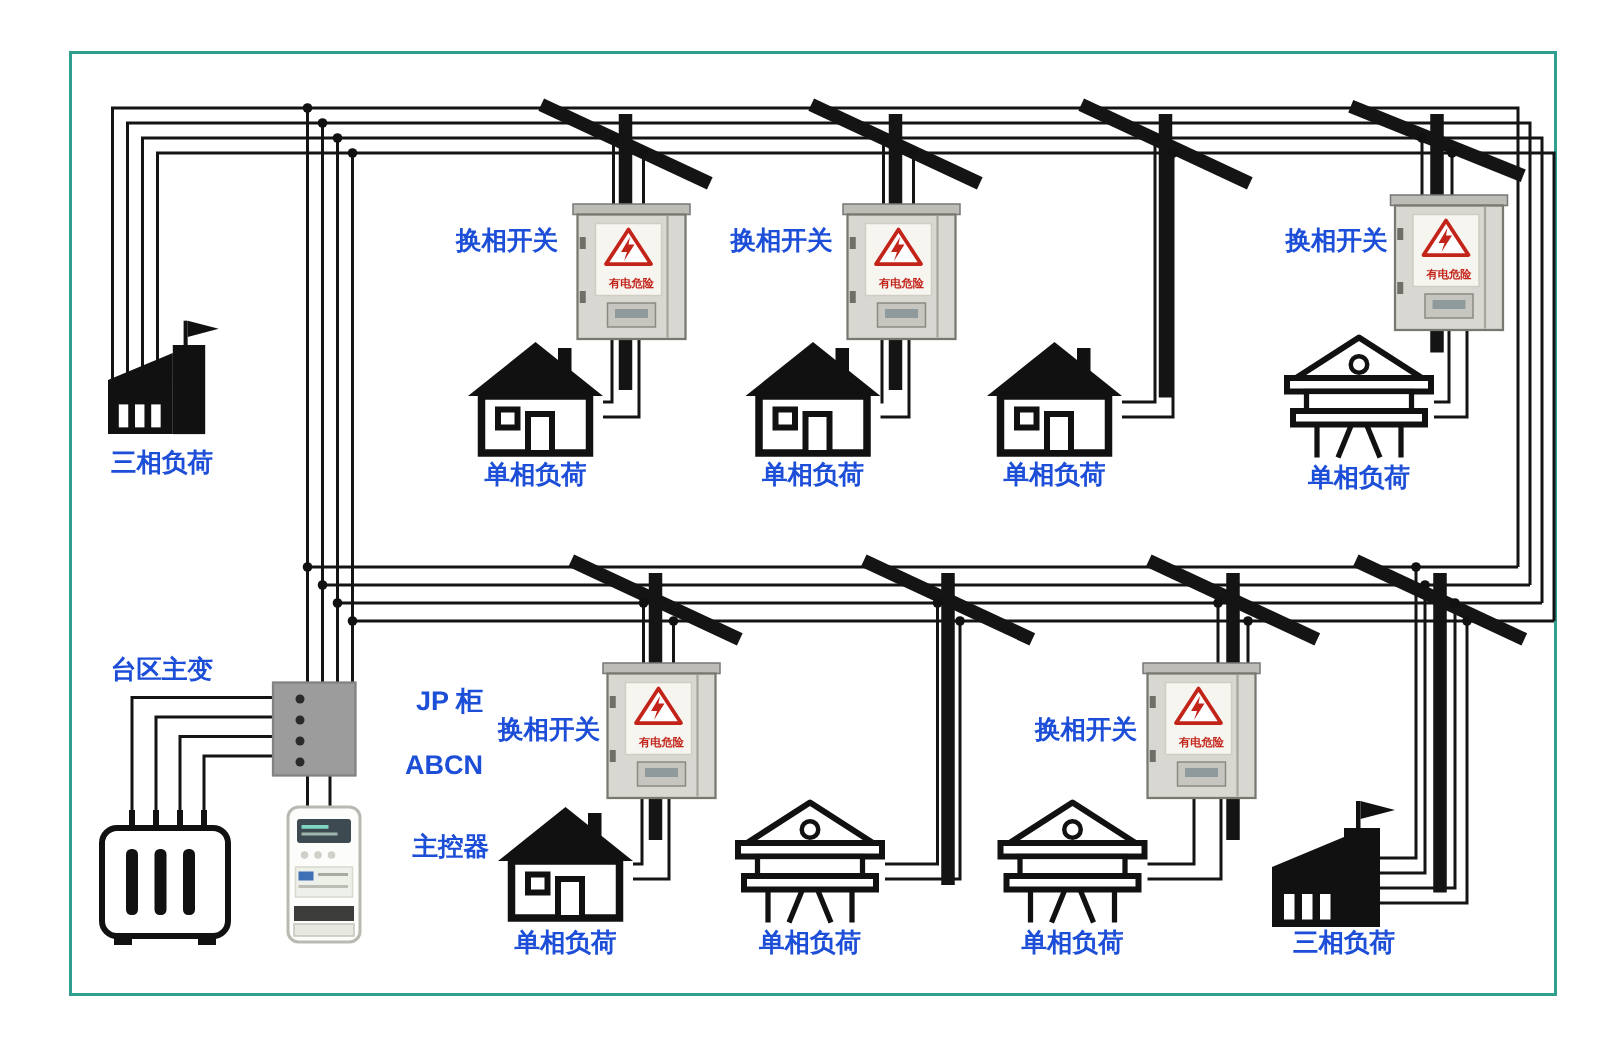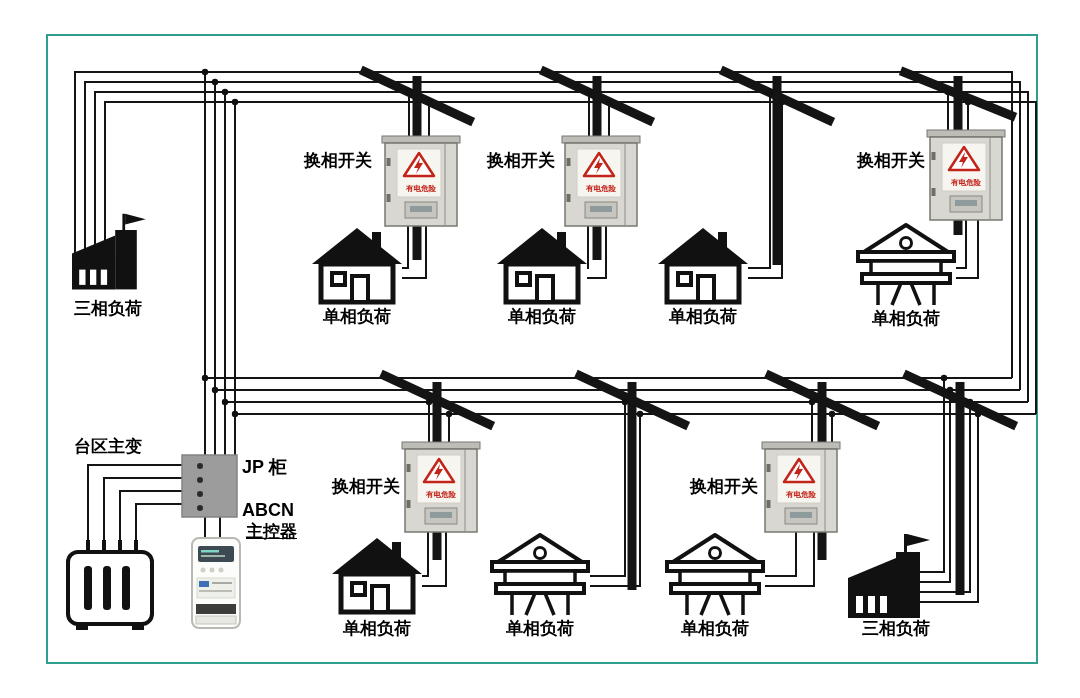--- a/index.html
+++ b/index.html
@@ -6,24 +6,24 @@
   #stage{
     position:relative;width:1080px;height:698px;background:#ffffff;
     font-family:"Liberation Sans","DejaVu Sans",sans-serif;overflow:hidden;
   }
   #frame{
     position:absolute;left:46px;top:34px;width:988px;height:626px;
     border:2px solid #2f9f90;background:#ffffff;
   }
   svg.canvas{position:absolute;left:0;top:0;}
   .lbl{
-    position:absolute;font-weight:700;font-size:17px;color:#000000;
+    position:absolute;font-weight:700;font-size:17px;color:#1d4ed8;
     text-align:center;white-space:nowrap;line-height:1.1;
   }
-  .lbl.left{text-align:left;}
+  .lbl.left{text-align:right;}
   .lbl.big{font-size:18px;}
 </style>
 </head>
 <body>
 
 <div id="stage">
   <div id="frame"></div>
 
   <svg class="canvas" width="1080" height="698" viewBox="0 0 1080 698">
 
@@ -270,21 +270,21 @@
   <div class="lbl" style="left:851px;top:152px;width:80px;">换相开关</div>
 
   <div class="lbl" style="left:312px;top:308px;width:90px;">单相负荷</div>
   <div class="lbl" style="left:497px;top:308px;width:90px;">单相负荷</div>
   <div class="lbl" style="left:658px;top:308px;width:90px;">单相负荷</div>
   <div class="lbl" style="left:856px;top:310px;width:100px;">单相负荷</div>
 
   <div class="lbl" style="left:58px;top:438px;width:100px;">台区主变</div>
   <div class="lbl left big" style="left:242px;top:458px;width:80px;">JP 柜</div>
   <div class="lbl left big" style="left:242px;top:501px;width:80px;">ABCN</div>
-  <div class="lbl left" style="left:246px;top:523px;width:80px;text-decoration:underline;">主控器</div>
+  <div class="lbl left" style="left:246px;top:556px;width:80px;">主控器</div>
 
   <div class="lbl" style="left:326px;top:478px;width:80px;">换相开关</div>
   <div class="lbl" style="left:684px;top:478px;width:80px;">换相开关</div>
 
   <div class="lbl" style="left:332px;top:620px;width:90px;">单相负荷</div>
   <div class="lbl" style="left:490px;top:620px;width:100px;">单相负荷</div>
   <div class="lbl" style="left:665px;top:620px;width:100px;">单相负荷</div>
   <div class="lbl" style="left:846px;top:620px;width:100px;">三相负荷</div>
 </div>
 

